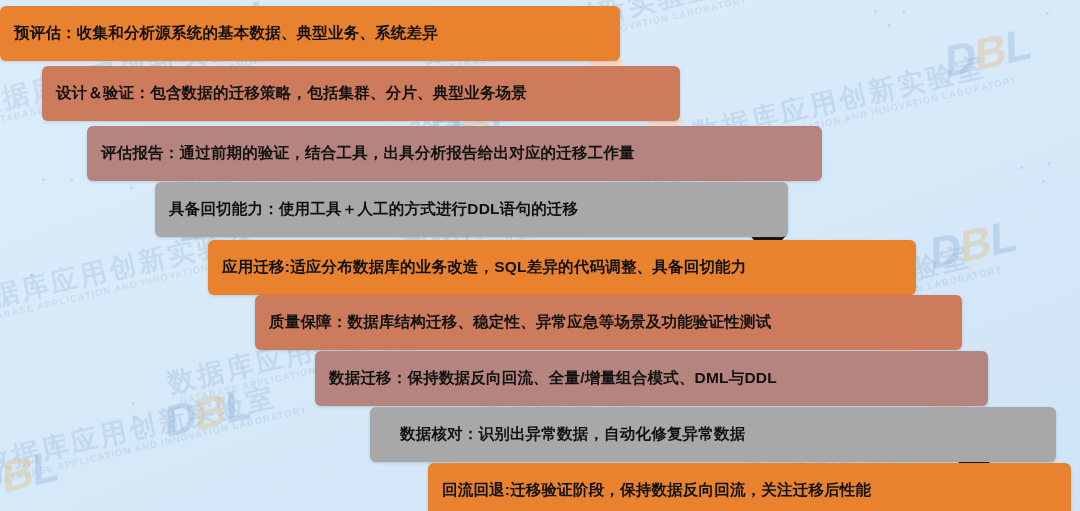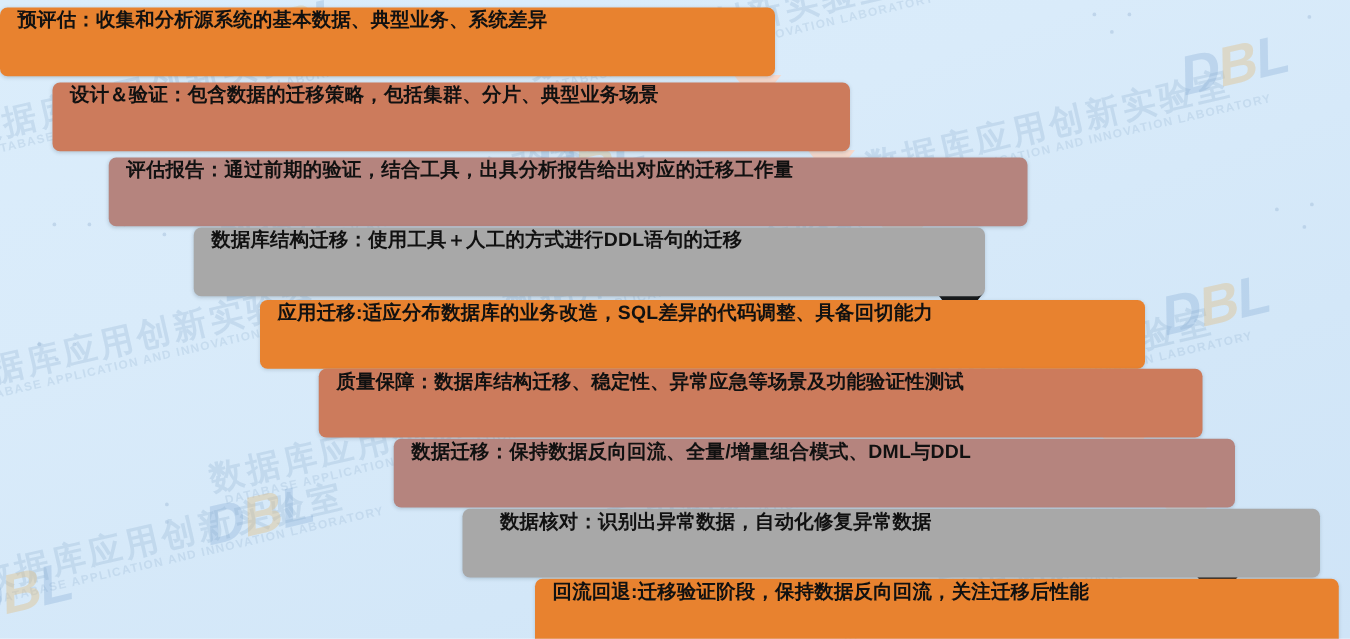--- a/index.html
+++ b/index.html
@@ -57,21 +57,21 @@
     position:absolute;width:3px;height:3px;border-radius:50%;
     background:rgba(150,180,210,0.38);
   }
 
   
   .bar{
     position:absolute;
     height:55px;
     border-radius:6px;
     box-shadow:0 1px 3px rgba(60,80,100,0.22);
-    display:flex;
+    display:flex;align-items:center;
     box-sizing:border-box;
     padding-left:14px;padding-right:14px;
   }
   .bar .lbl{
     font-size:15.5px;
     font-weight:700;
     color:#111111;
     letter-spacing:0.2px;
     white-space:nowrap;
   }
@@ -221,21 +221,21 @@
       <div class="bar" style="left: 0px; top: 6px; width: 620px; background: rgb(232, 130, 47); z-index: 10;">
         <span class="lbl">预评估：收集和分析源系统的基本数据、典型业务、系统差异</span>
       </div>
       <div class="bar" style="left: 42px; top: 66px; width: 638px; background: rgb(204, 123, 92); z-index: 11;">
         <span class="lbl">设计＆验证：包含数据的迁移策略，包括集群、分片、典型业务场景</span>
       </div>
       <div class="bar" style="left: 87px; top: 126px; width: 735px; background: rgb(181, 132, 126); z-index: 12;">
         <span class="lbl">评估报告：通过前期的验证，结合工具，出具分析报告给出对应的迁移工作量</span>
       </div>
       <div class="bar" style="left: 155px; top: 182px; width: 633px; background: rgb(168, 168, 168); z-index: 13;">
-        <span class="lbl">数据库结构迁移：使用工具＋人工的方式进行DDL语句的迁移</span>
+        <span class="lbl">具备回切能力：使用工具＋人工的方式进行DDL语句的迁移</span>
       </div>
       <div class="bar" style="left: 208px; top: 240px; width: 708px; background: rgb(232, 130, 47); z-index: 14;">
         <span class="lbl">应用迁移:适应分布数据库的业务改造，SQL差异的代码调整、具备回切能力</span>
       </div>
       <div class="bar" style="left: 255px; top: 295px; width: 707px; background: rgb(204, 123, 92); z-index: 15;">
         <span class="lbl">质量保障：数据库结构迁移、稳定性、异常应急等场景及功能验证性测试</span>
       </div>
       <div class="bar" style="left: 315px; top: 351px; width: 673px; background: rgb(181, 132, 126); z-index: 16;">
         <span class="lbl">数据迁移：保持数据反向回流、全量/增量组合模式、DML与DDL</span>
       </div>

